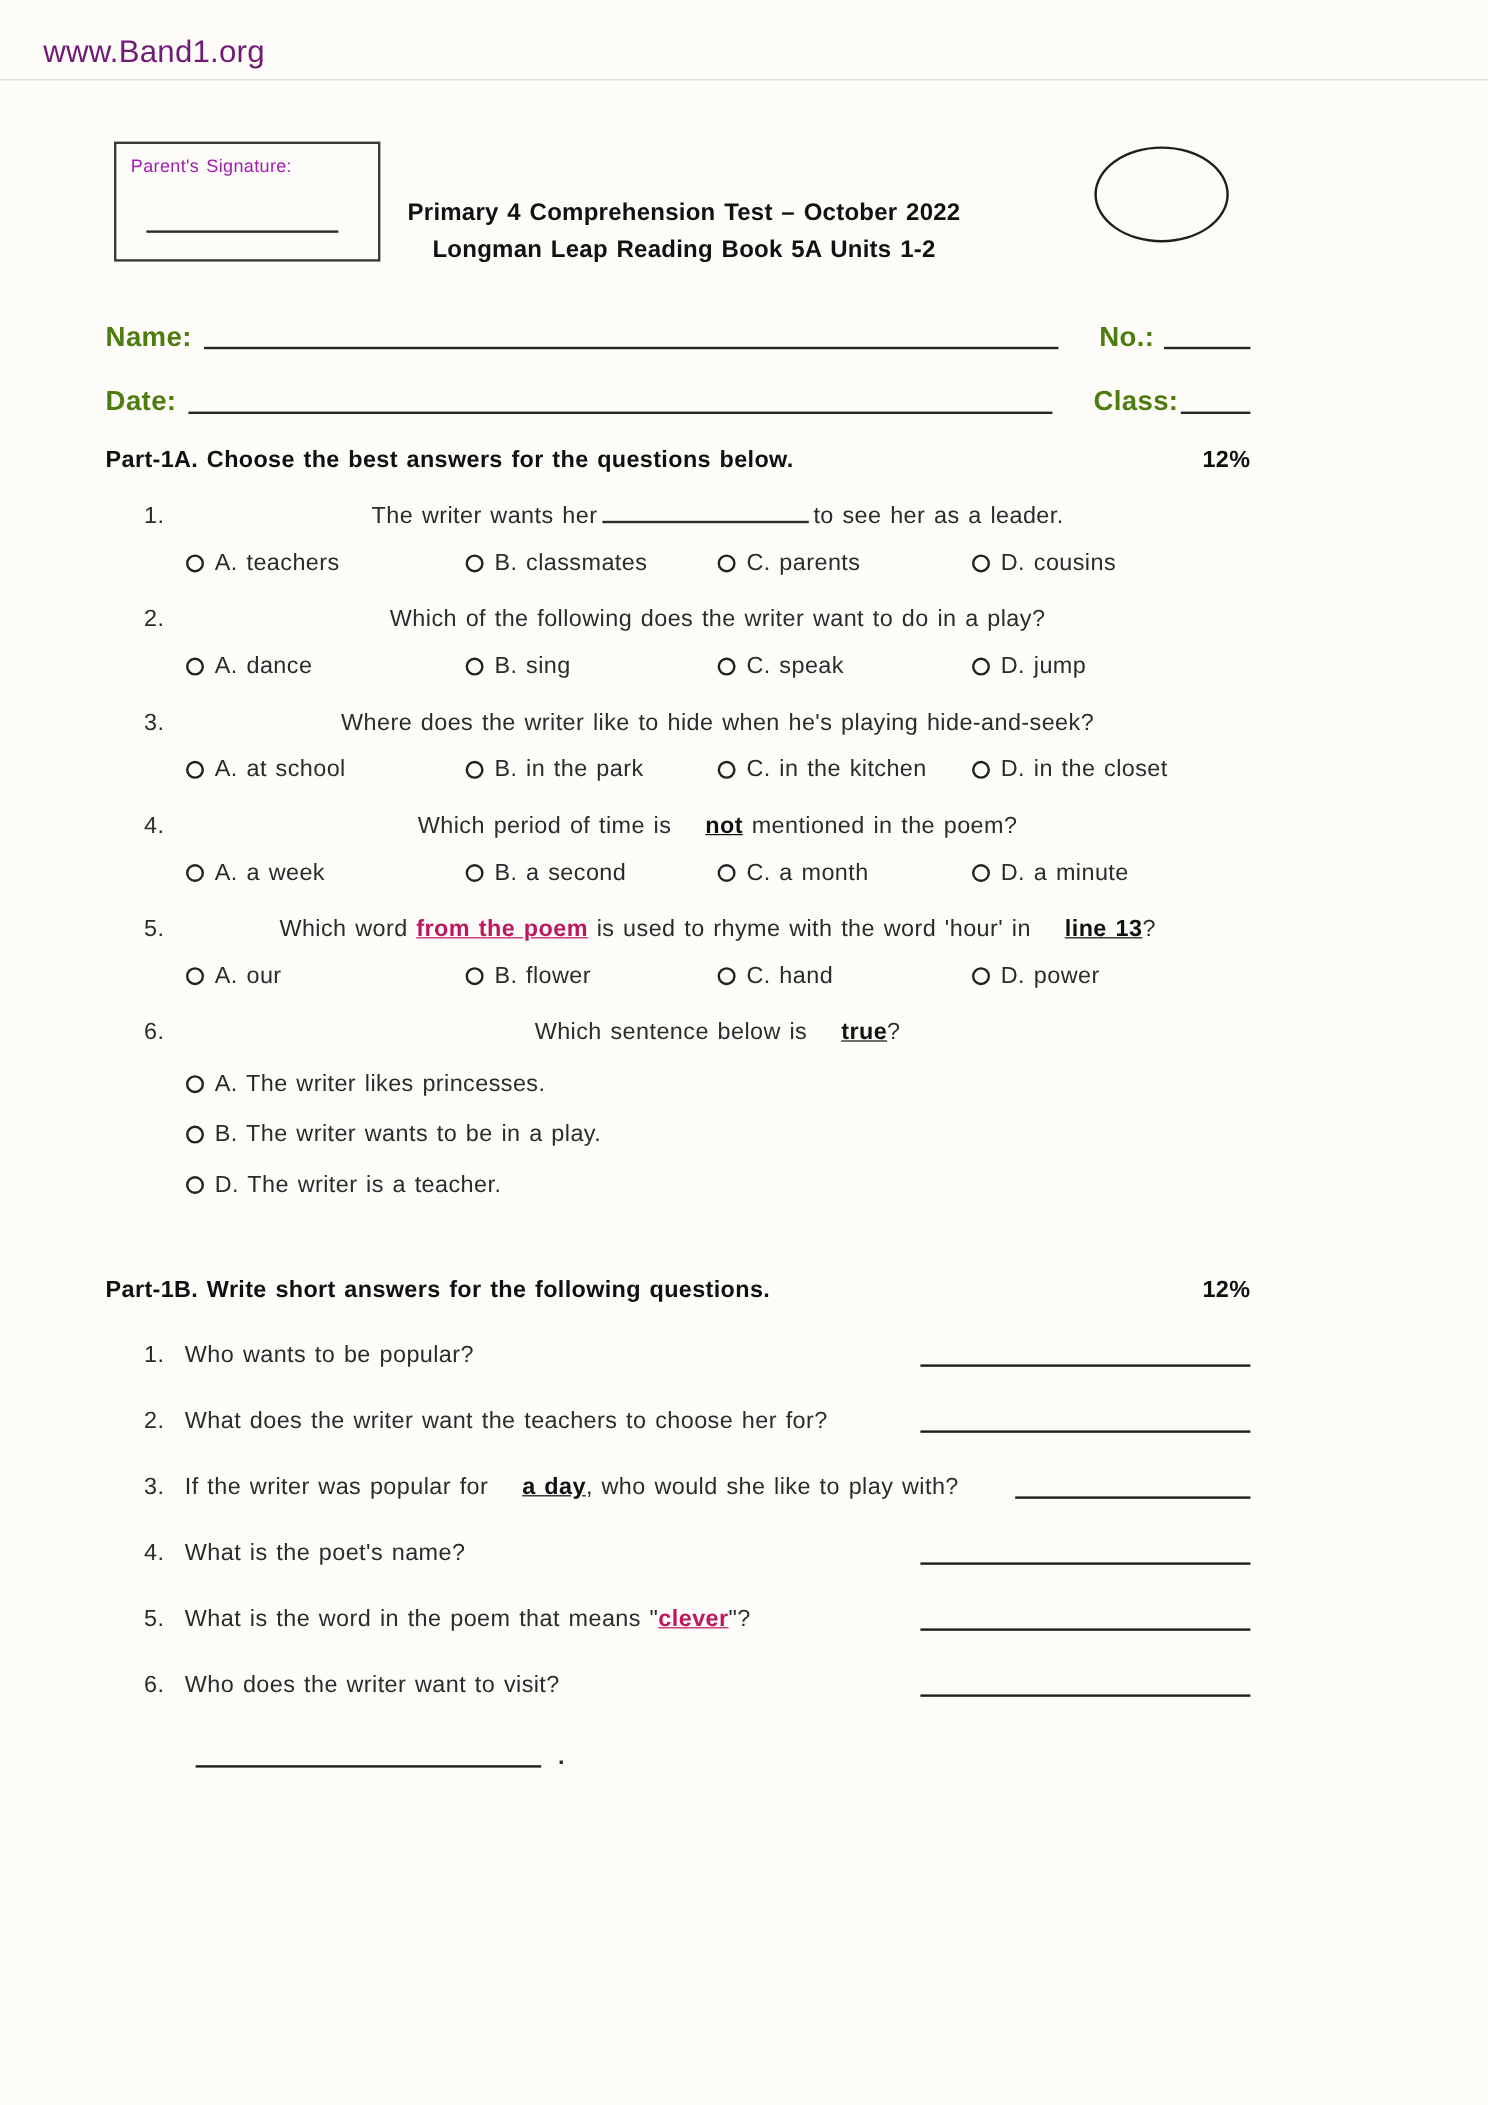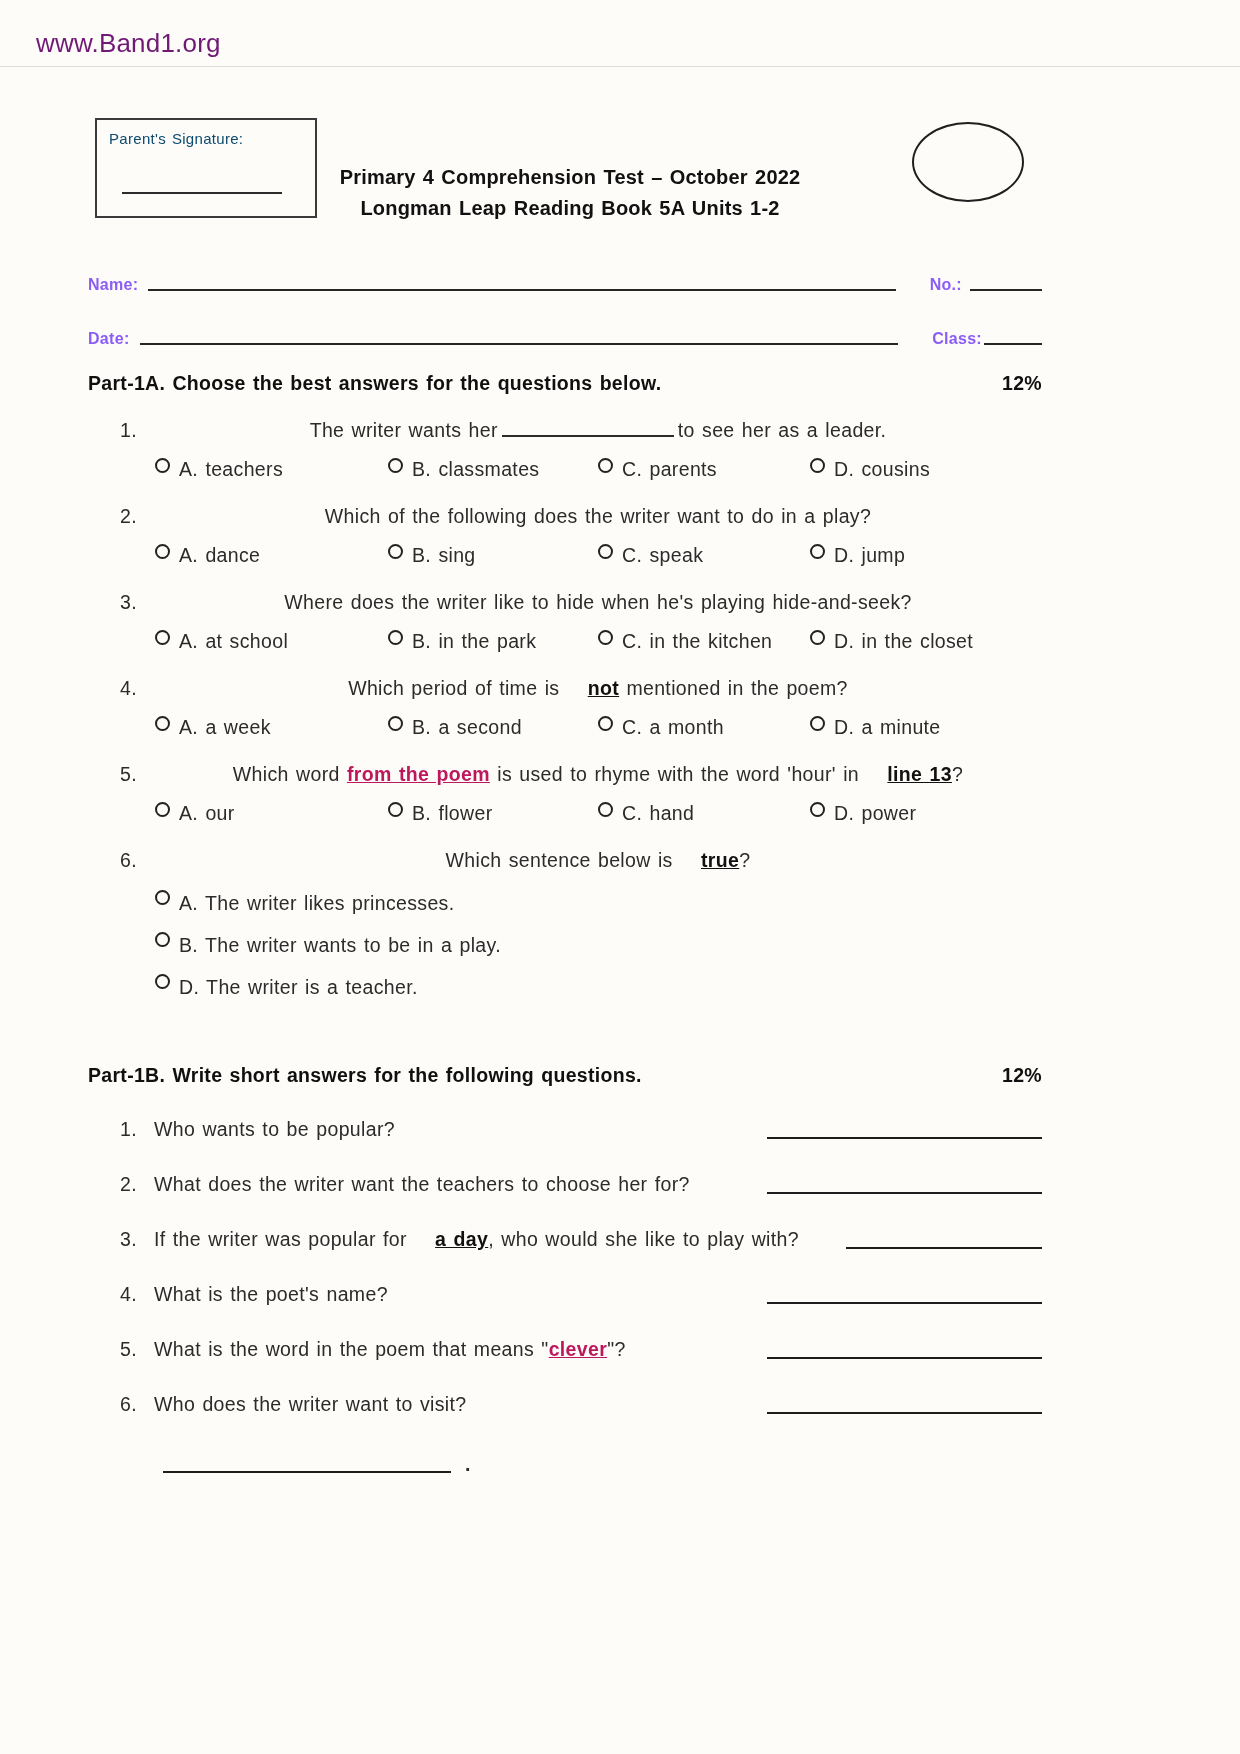--- a/index.html
+++ b/index.html
@@ -19,58 +19,58 @@
     position:absolute; top:28px; left:36px;
     font-size:26px; color:#701a75; letter-spacing:0.2px;
   }
   .site-rule { position:absolute; top:66px; left:0; width:100%; border-bottom:1px solid #dcdcd8; }
   .sig-box {
     position:absolute; top:118px; left:95px;
     width:222px; height:100px;
     border:2px solid #3a3a3a;
     padding:10px 12px;
   }
-  .sig-label { font-size:15px; color:#0c4a6e; letter-spacing:0.3px; }
+  .sig-label { font-size:15px; color:#a21caf; letter-spacing:0.3px; }
   .sig-line {
     position:absolute; bottom:22px; left:25px; width:160px;
     border-bottom:2px solid #2c2c2c;
   }
   .title {
     position:absolute; top:162px; left:300px; width:540px;
     text-align:center; font-weight:bold; font-size:20px; color:#111;
     line-height:31px; letter-spacing:0.2px;
   }
   .oval {
     position:absolute; top:122px; left:912px;
     width:112px; height:80px;
     border:2.5px solid #1f1f1f; border-radius:50%;
     background:transparent;
   }
   .body { position:absolute; top:258px; left:88px; width:954px; }
   .field-row { display:flex; align-items:flex-end; margin-bottom:18px; height:36px; }
-  .label { font-weight:bold; font-size:16px; color:#8b5cf6; letter-spacing:0.3px; }
+  .label { font-weight:bold; font-size:23px; color:#4d7c0f; letter-spacing:0.3px; }
   .fill-line { flex:1; border-bottom:2.5px solid #262626; margin:0 6px 3px 10px; }
   .right-label { margin-left:28px; }
   .short-line { border-bottom:2.5px solid #262626; margin-bottom:3px; }
   .w70 { width:72px; margin-left:8px; }
   .w58 { width:58px; margin-left:2px; }
   .part-heading {
     display:flex; justify-content:space-between; align-items:baseline;
     font-weight:bold; font-size:19.5px; color:#101010; letter-spacing:0.3px;
   }
   .ph-1a { margin-top:24px; }
   .ph-1b { margin-top:64px; }
   .question { display:flex; margin-top:22px; padding-left:32px; font-size:19.5px; line-height:27px; }
   .qnum { width:34px; flex:none; }
   .qtext { flex:1;text-align:center; }
   .blank { display:inline-block; width:172px; border-bottom:2px solid #2c2c2c; height:16px; margin:0 4px; }
   .bu { font-weight:bold; text-decoration:underline; color:#111;padding-left:21px; }
   .b  { font-weight:bold; color:#be185d;text-decoration:underline; }
   .opts { display:flex; margin-top:14px; padding-left:67px; font-size:19.5px; }
-  .opt { display:flex; }
+  .opt { display:flex; align-items:center; }
   .o1 { width:233px; } .o2 { width:210px; } .o3 { width:212px; } .o4 { flex:none; }
   .radio {
     display:inline-block; width:15px; height:15px; flex:none;
     border:2px solid #222; border-radius:50%; margin-right:9px; background:transparent;
   }
   .opts-vert { padding-left:67px; font-size:19.5px; }
   .opts-vert .opt { margin-top:16px; line-height:26px; }
   .qb { display:flex; align-items:flex-end; margin-top:29px; padding-left:32px; font-size:19.5px; line-height:26px; }
   .qbtext { flex:1; }
   .ans-line { border-bottom:2.5px solid #1d1d1d; margin-left:14px; margin-bottom:3px; flex:none; }

